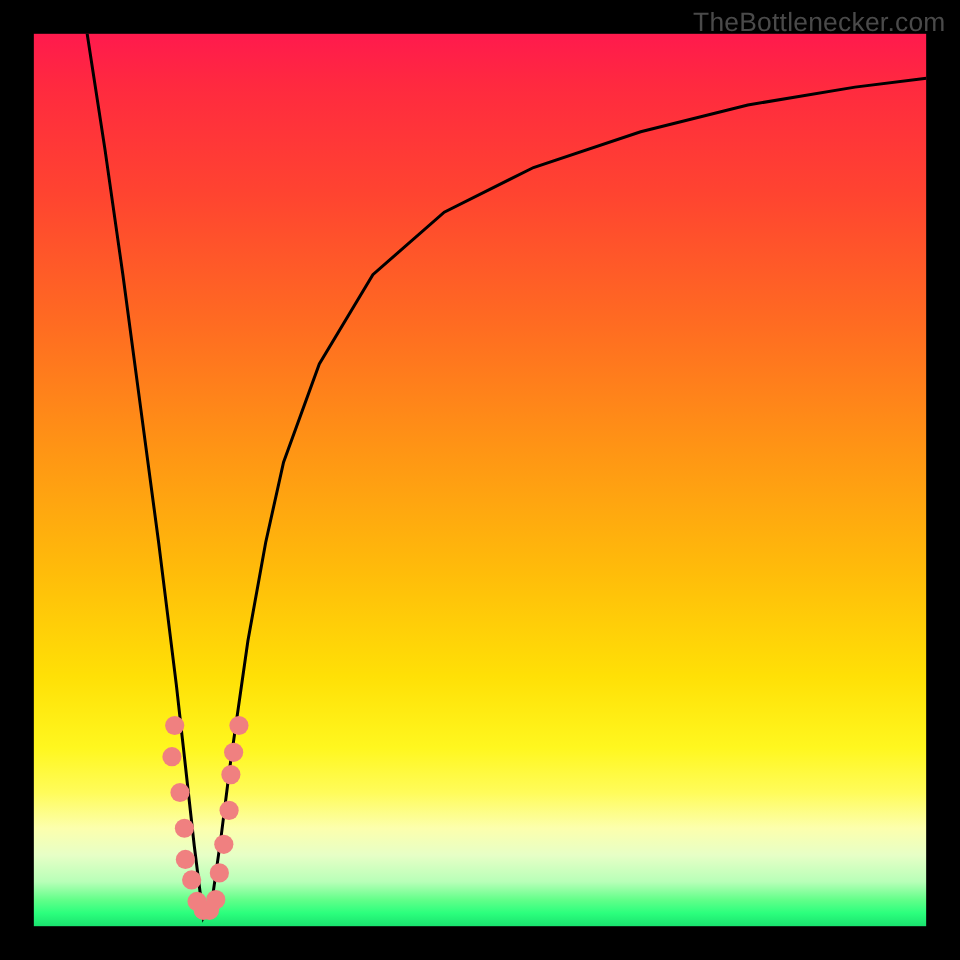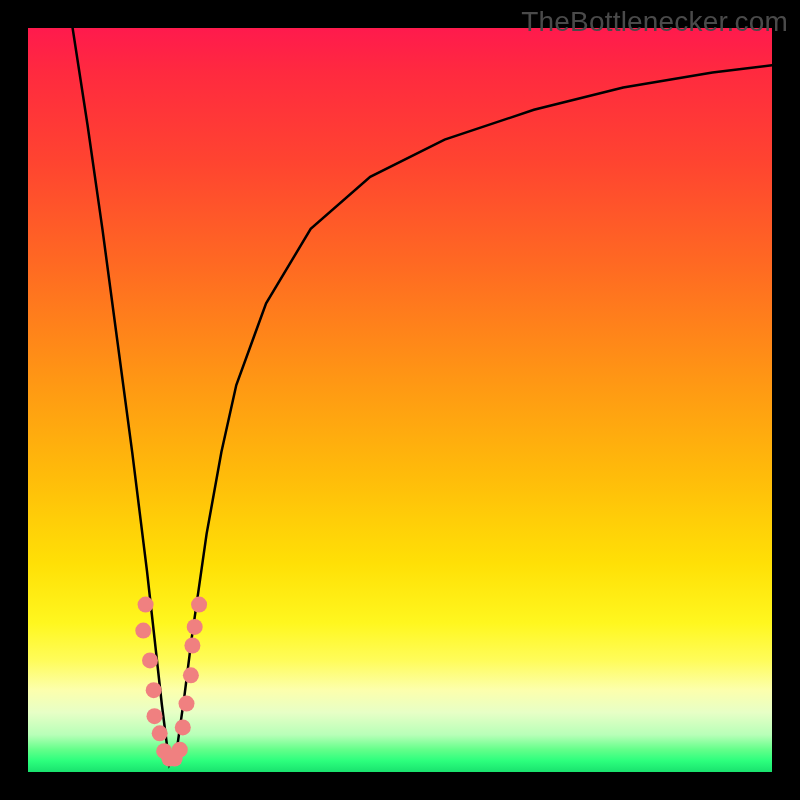--- a/index.html
+++ b/index.html
@@ -57,21 +57,21 @@
     left: 0;
     top: 0;
     width: 100%;
     height: 100%;
   }
   .watermark {
     position: absolute;
     top: 6px;
     right: 12px;
     color: #4a4a4a;
-    font-size: 28px;
+    font-size: 22px;
     font-weight: 500;
     letter-spacing: 0.2px;
   }
 </style>
 </head>
 <body>
 
 <div class="frame">
 
   <div class="plot">

